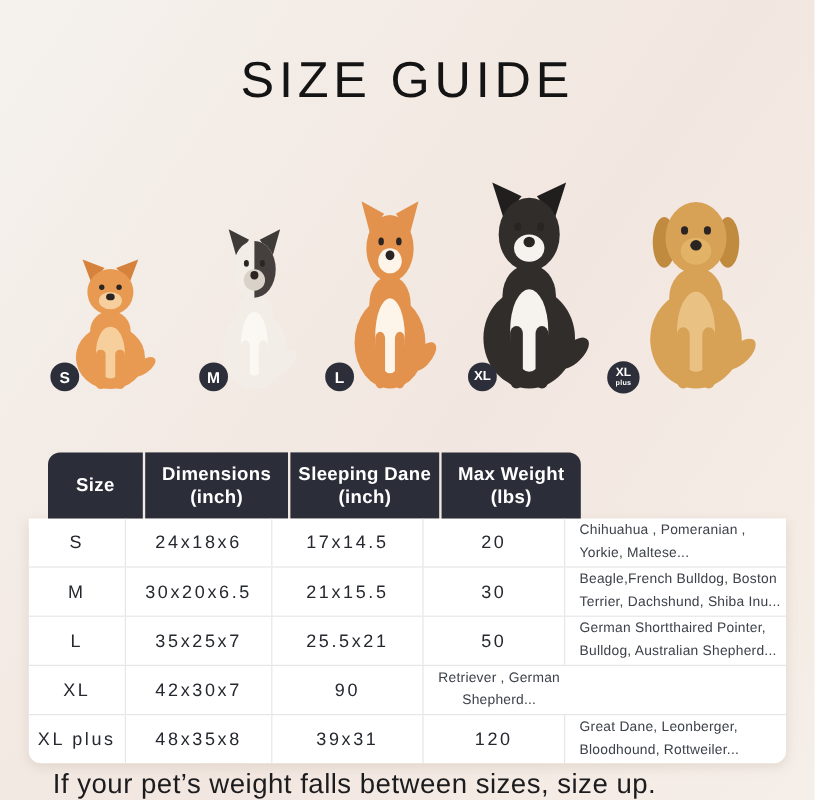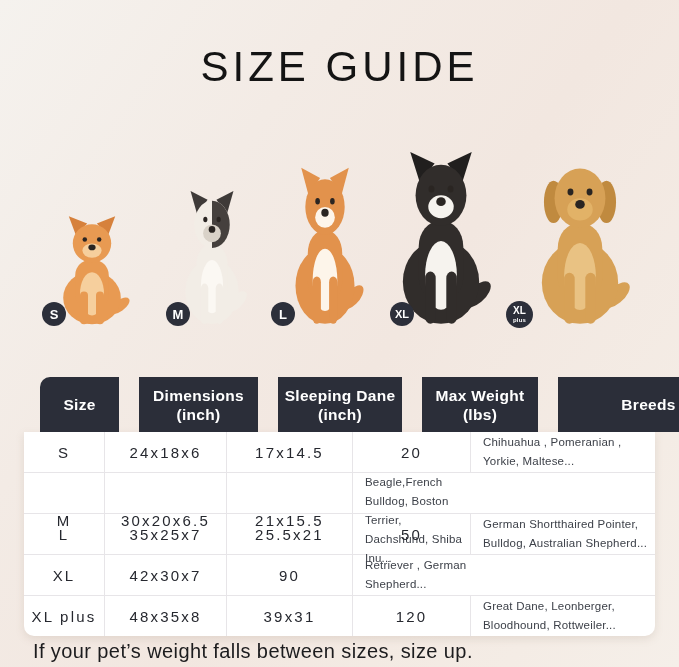--- a/index.html
+++ b/index.html
@@ -34,49 +34,49 @@
   }
   .badge .sub{font-size:6px;line-height:1;margin-top:1px;font-weight:bold;letter-spacing:.2px;}
   .badge-s {left:42px; top:302px;}
   .badge-m {left:166px;top:302px;}
   .badge-l {left:271px;top:302px;}
   .badge-xl{left:390px;top:302px;font-size:11px;}
   .badge-xlplus{left:506px;top:301px;width:27px;height:27px;font-size:10px;}
   
   .size-table{position:absolute;left:24px;top:377px;width:631px;}
   .thead{
-    display:grid;grid-template-columns:79px 119px 124px 116px 181px;column-gap:20px;height:55px;padding-left:16px;
+    display:grid;grid-template-columns:79px 119px 124px 116px 181px;column-gap:2px;height:55px;padding-left:16px;
   }
   .th{
     background:#2b2e39;color:#ffffff;display:flex;flex-direction:column;
     align-items:center;justify-content:center;font-weight:bold;font-size:15.5px;
     letter-spacing:.3px;line-height:19px;text-align:center;
   }
   .th:first-child{border-radius:10px 0 0 0;}
   .th:last-child{border-radius:0 10px 0 0;}
   .tbody{
     background:#ffffff;border-radius:0 0 10px 10px;overflow:hidden;
     box-shadow:0 3px 9px rgba(150,125,110,.18);
   }
   .tr{display:grid;grid-template-columns:81px 122px 126px 118px 184px;height:40px;}
   .tr + .tr{border-top:1px solid #e7e5e8;}
   .td{
     display:flex;align-items:center;justify-content:center;
     font-size:15px;letter-spacing:2.2px;color:#26282f;border-right:1px solid #e7e5e8;
     box-sizing:border-box;
   }
-  .td:last-child{border-right:none;}
+  .td:last-child{border-right:none;text-align:center;}
   .td-breeds{
     flex-direction:column;align-items:flex-start;justify-content:center;
     padding-left:12px;padding-right:4px;font-size:11.5px;letter-spacing:.2px;
     color:#3d4149;line-height:19px;
   }
   
   .footnote{
-    position:absolute;left:33px;top:640px;margin:0;font-size:20px;
+    position:absolute;left:44px;top:640px;margin:0;font-size:23px;
     letter-spacing:.4px;color:#1c1c1e;
   }
 </style>
 </head>
 <body>
 
 <svg width="0" height="0" style="position:absolute" aria-hidden="true">
   <defs>
     <g id="dogshape">
       <ellipse cx="84" cy="116" rx="15" ry="7" fill="var(--body)" transform="rotate(-35 84 116)"></ellipse>
@@ -157,41 +157,38 @@
         <span>(inch)</span>
       </div>
       <div class="th">
         <span>Sleeping Dane</span>
         <span>(inch)</span>
       </div>
       <div class="th">
         <span>Max Weight</span>
         <span>(lbs)</span>
       </div>
-      <div class="th">
-        <span>Breeds</span>
-        <span></span>
-      </div>
     </div>
 
     <div class="tbody">
       <div class="tr">
         <div class="td">S</div>
         <div class="td">24x18x6</div>
         <div class="td">17x14.5</div>
         <div class="td">20</div>
         <div class="td td-breeds">
           <span>Chihuahua , Pomeranian ,</span>
           <span>Yorkie, Maltese...</span>
         </div>
       </div>
       <div class="tr">
         <div class="td">M</div>
         <div class="td">30x20x6.5</div>
         <div class="td">21x15.5</div>
+        <div class="td">30</div>
         <div class="td td-breeds">
           <span>Beagle,French Bulldog, Boston</span>
           <span>Terrier, Dachshund, Shiba Inu...</span>
         </div>
       </div>
       <div class="tr">
         <div class="td">L</div>
         <div class="td">35x25x7</div>
         <div class="td">25.5x21</div>
         <div class="td">50</div>

